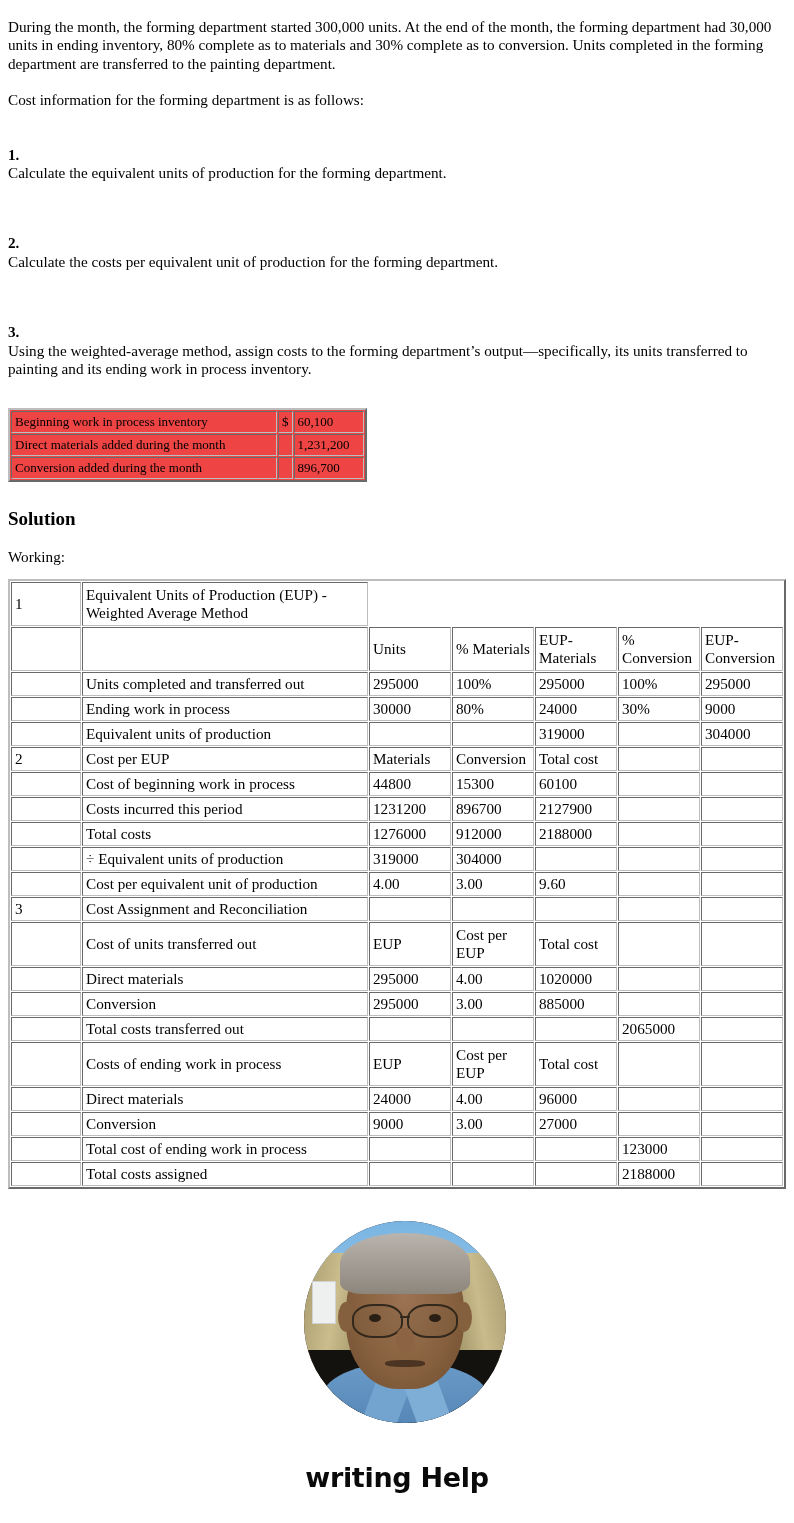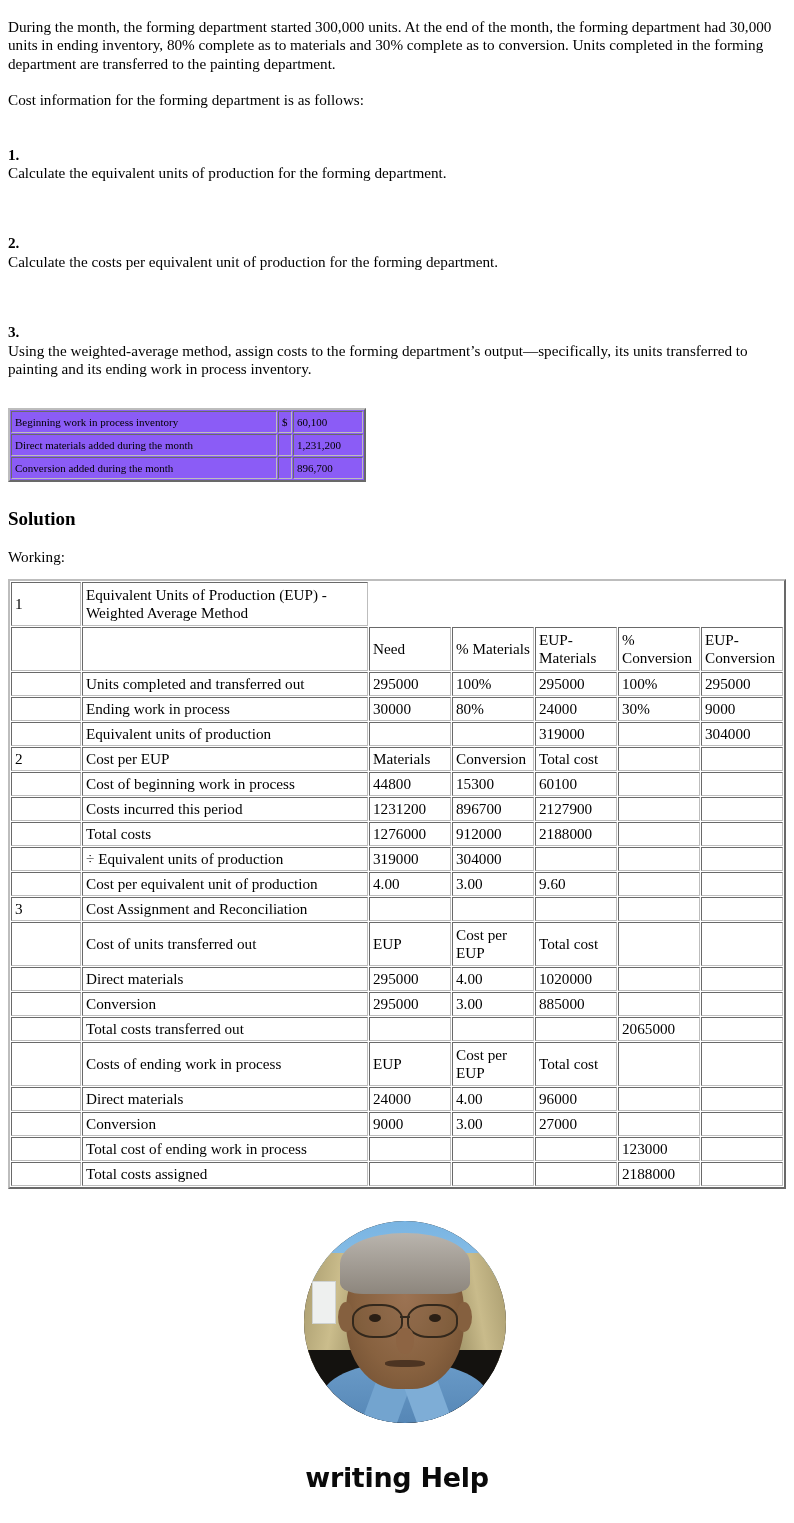--- a/index.html
+++ b/index.html
@@ -39,23 +39,23 @@
     line-height: 22px;
     font-weight: bold;
     margin: 0;
   }
 
   
   table.cost-table {
     border-collapse: separate;
     border-spacing: 1px;
     border: 2px outset #bdbdbd;
-    background: #8b5cf6;
+    background: #ef4444;
     margin: 0;
-    font-size: 11px;
+    font-size: 13px;
     line-height: 18px;
   }
   table.cost-table td {
     border: 1px inset #bdbdbd;
     padding: 1px 3px;
     vertical-align: top;
     white-space: nowrap;
   }
   td.ct-label { width: 258px; }
   td.ct-sym   { width: 6px; text-align: left; padding-left: 2px; padding-right: 2px;}
@@ -269,21 +269,21 @@
   <table class="main-table">
     <tbody id="main-table-body">
         <tr>
           <td class="c0 tall">1</td>
           <td class="c1 tall">Equivalent Units of Production (EUP) - Weighted Average Method</td>
           <td class="noborder tall" colspan="5"></td>
         </tr>
         <tr>
           <td class="c0 tall"></td>
           <td class="c1 tall"></td>
-          <td class="c2 tall">Need</td>
+          <td class="c2 tall">Units</td>
           <td class="c3 tall">% Materials</td>
           <td class="c4 tall">EUP-Materials</td>
           <td class="c5 tall">% Conversion</td>
           <td class="c6 tall">EUP-Conversion</td>
         </tr>
         <tr>
           <td class="c0"></td>
           <td class="c1">Units completed and transferred out</td>
           <td class="c2">295000</td>
           <td class="c3">100%</td>

